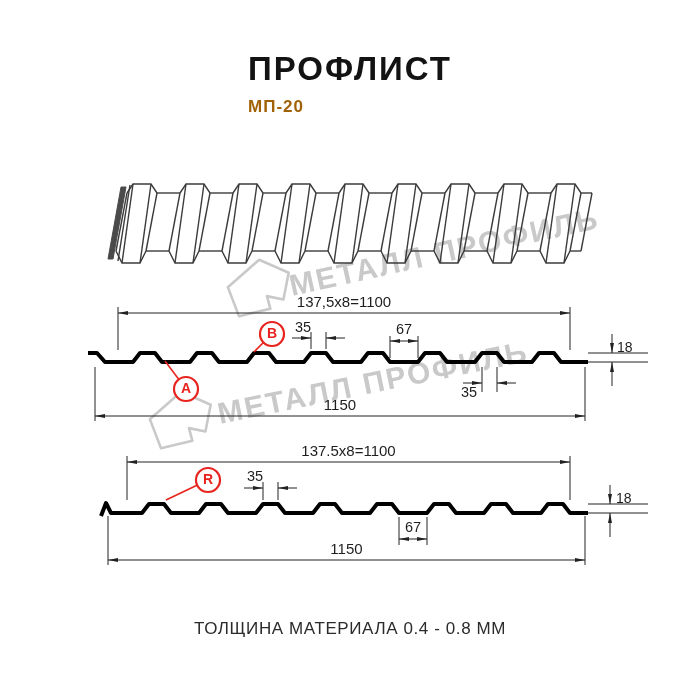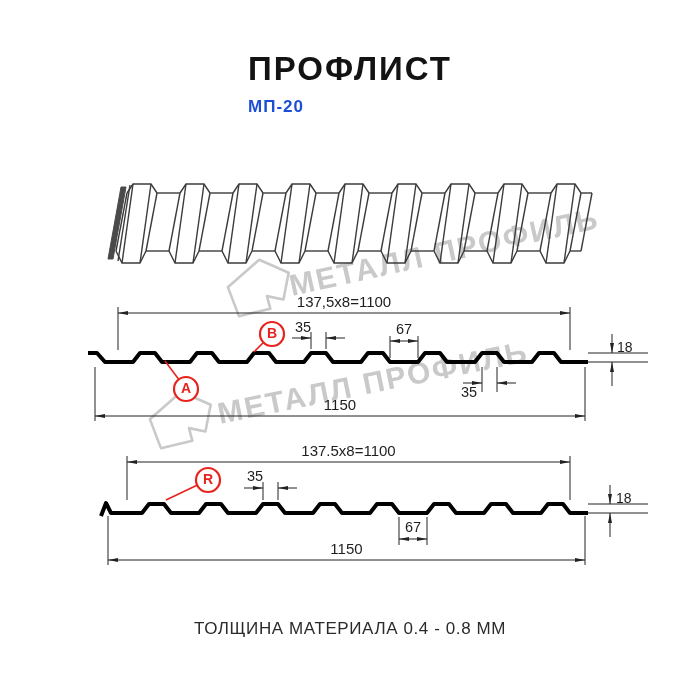--- a/index.html
+++ b/index.html
@@ -1,21 +1,21 @@
 <!DOCTYPE html>
 <html><head>
 <meta charset="utf-8">
 <style>
   html,body{margin:0;padding:0;background:#ffffff;}
   .page{position:relative;width:700px;height:700px;background:#fff;overflow:hidden;
         font-family:"Liberation Sans","DejaVu Sans",sans-serif;}
   .title{position:absolute;top:50px;left:0;width:700px;text-align:center;
          font-size:33px;font-weight:800;letter-spacing:2px;color:#131313;}
   .subtitle{position:absolute;top:97px;left:0;width:552px;text-align:center;
-            font-size:17px;font-weight:600;letter-spacing:1px;color:#1d4ed8;}
+            font-size:17px;font-weight:600;letter-spacing:1px;color:#a16207;}
   .caption{position:absolute;top:619px;left:0;width:700px;text-align:center;
            font-size:17px;font-weight:400;letter-spacing:.6px;color:#2b2b2b;}
   svg{position:absolute;top:0;left:0;}
   svg text{font-family:"Liberation Sans","DejaVu Sans",sans-serif;}
 </style>
 </head>
 <body>
 
 <div class="page">
   <div class="title">ПРОФЛИСТ</div>

